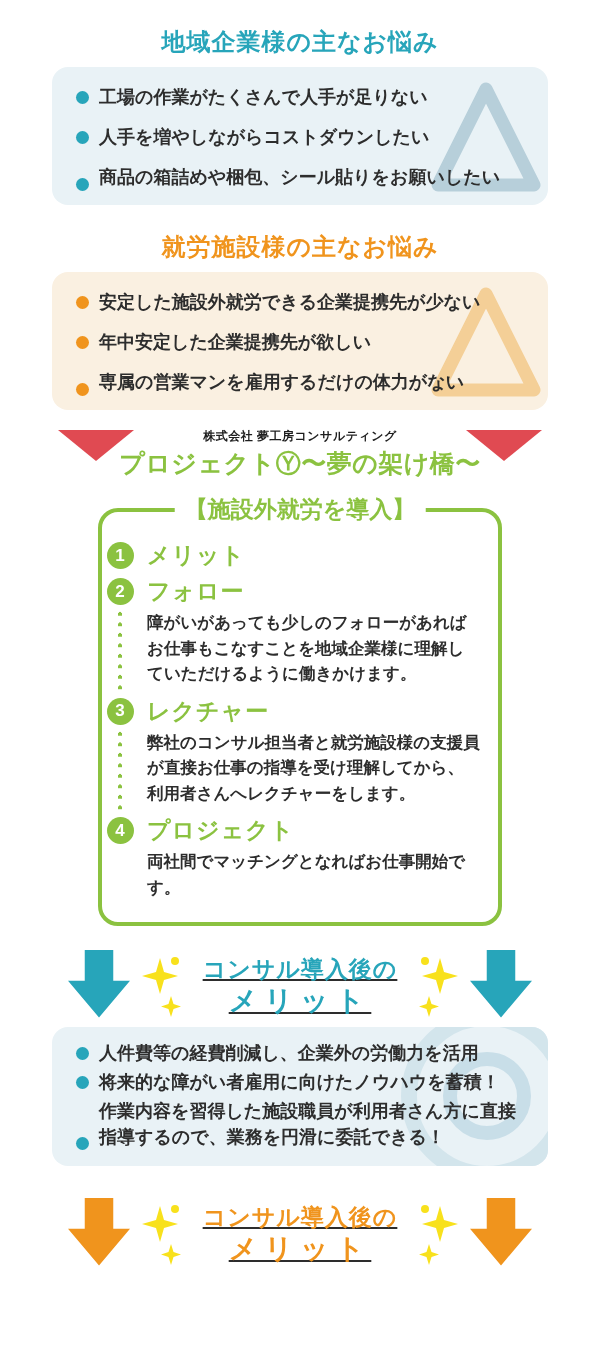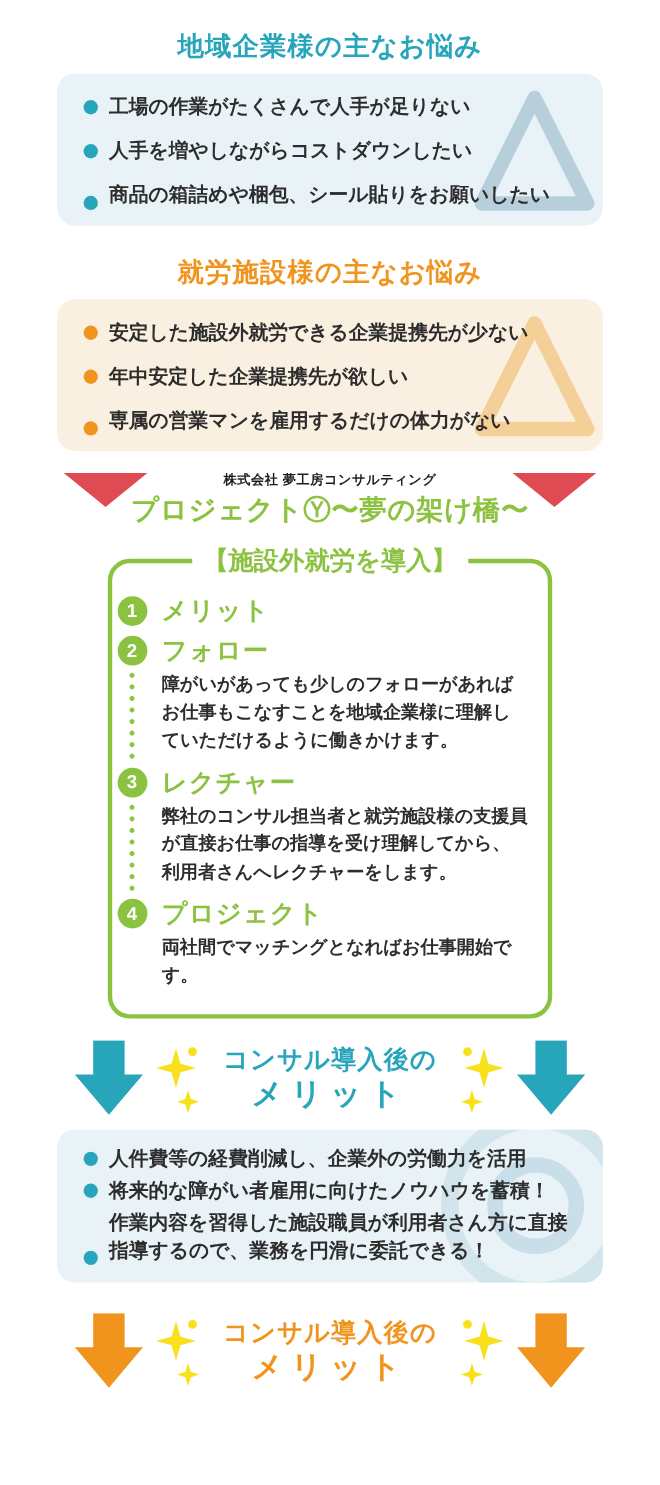--- a/index.html
+++ b/index.html
@@ -66,21 +66,21 @@
   .step-num{width:27px;height:27px;border-radius:50%;background:var(--green);color:#fff;font-size:17px;display:flex;align-items:center;justify-content:center;margin-top:2px;}
   .step-dots{width:6px;flex:1 1 auto;margin-top:5px;margin-bottom:2px;
     background-image:radial-gradient(circle 2.2px at 3px 4px,var(--green) 97%,transparent);
     background-size:6px 10.5px;background-repeat:repeat-y;}
   .step:last-child .step-dots{display:none;}
   .step-title{font-size:23px;color:var(--green);line-height:31px;letter-spacing:1px;}
   .step-desc{font-size:16.5px;line-height:1.55;color:var(--ink);margin:3px 0 9px;}
   .step-desc .rq{color:var(--red-quote);}
 
   
-  .merit-header{position:relative;display:flex;justify-content:center;align-items:center;gap:12px;margin-top:12px;height:80px;}
+  .merit-header{position:relative;display:flex;justify-content:center;align-items:flex-end;gap:12px;margin-top:12px;height:80px;text-decoration:underline;}
   .merit-header.orange-theme{margin-top:20px;}
   .block-arrow{width:62px;height:68px;margin-top:4px;
     clip-path:polygon(27% 0,73% 0,73% 46%,100% 46%,50% 100%,0 46%,27% 46%);}
   .teal-theme .block-arrow{background:var(--teal);}
   .orange-theme .block-arrow{background:var(--orange);}
   .merit-text{text-align:center;line-height:1.2;padding-top:6px;min-width:212px;}
   .teal-theme .merit-text{color:var(--teal);}
   .orange-theme .merit-text{color:var(--orange);}
   .merit-line1{font-size:23px;letter-spacing:1px;}
   .merit-line2{font-size:28px;letter-spacing:7px;margin-top:0;}

